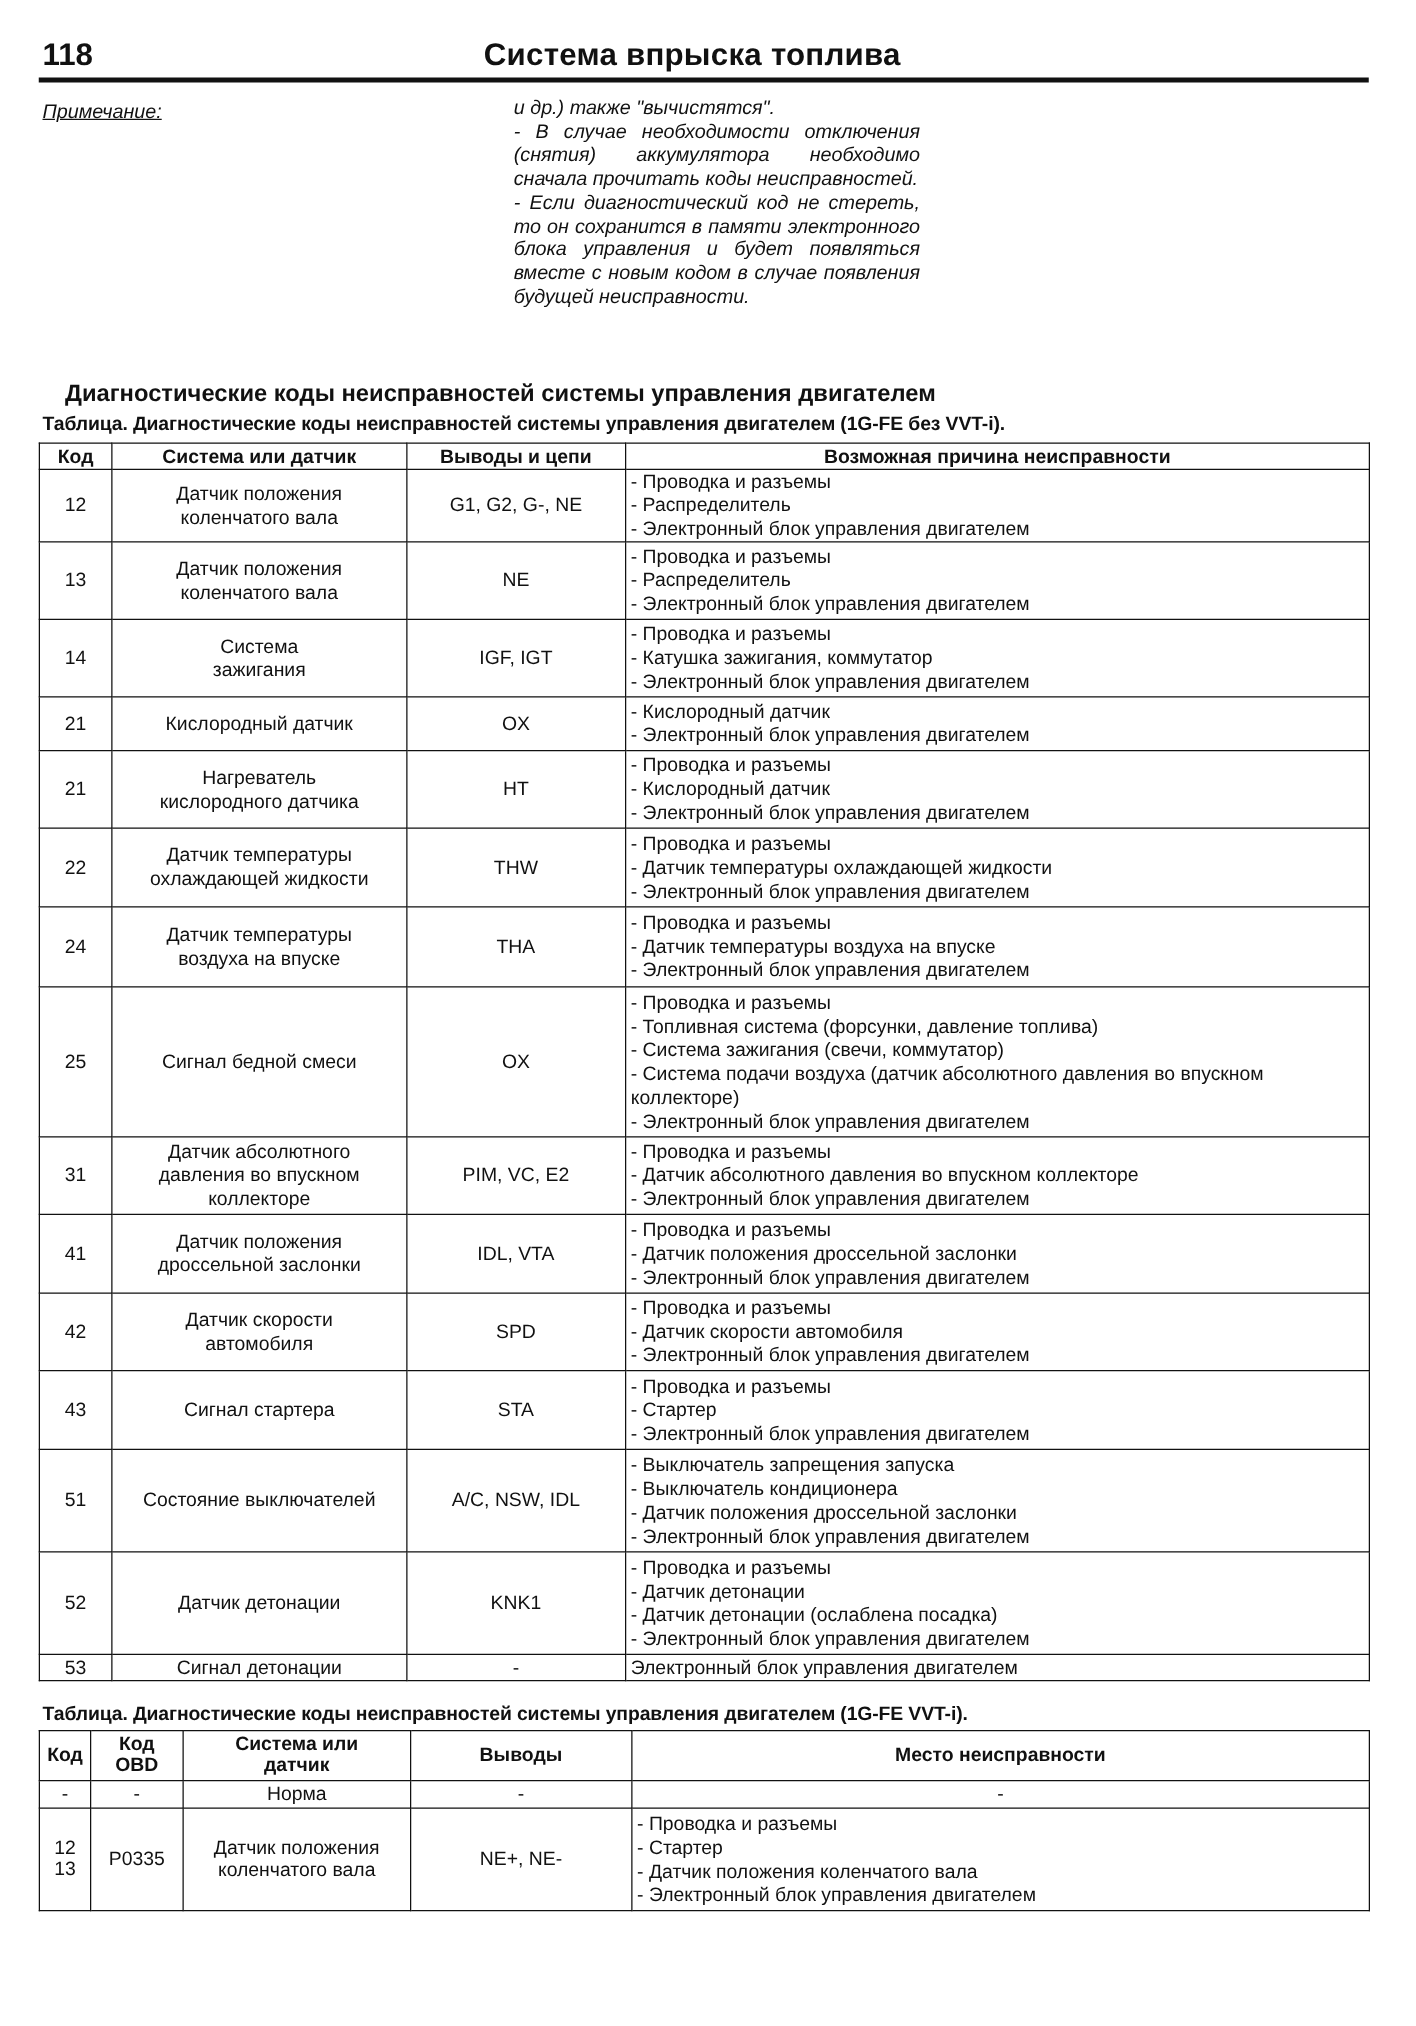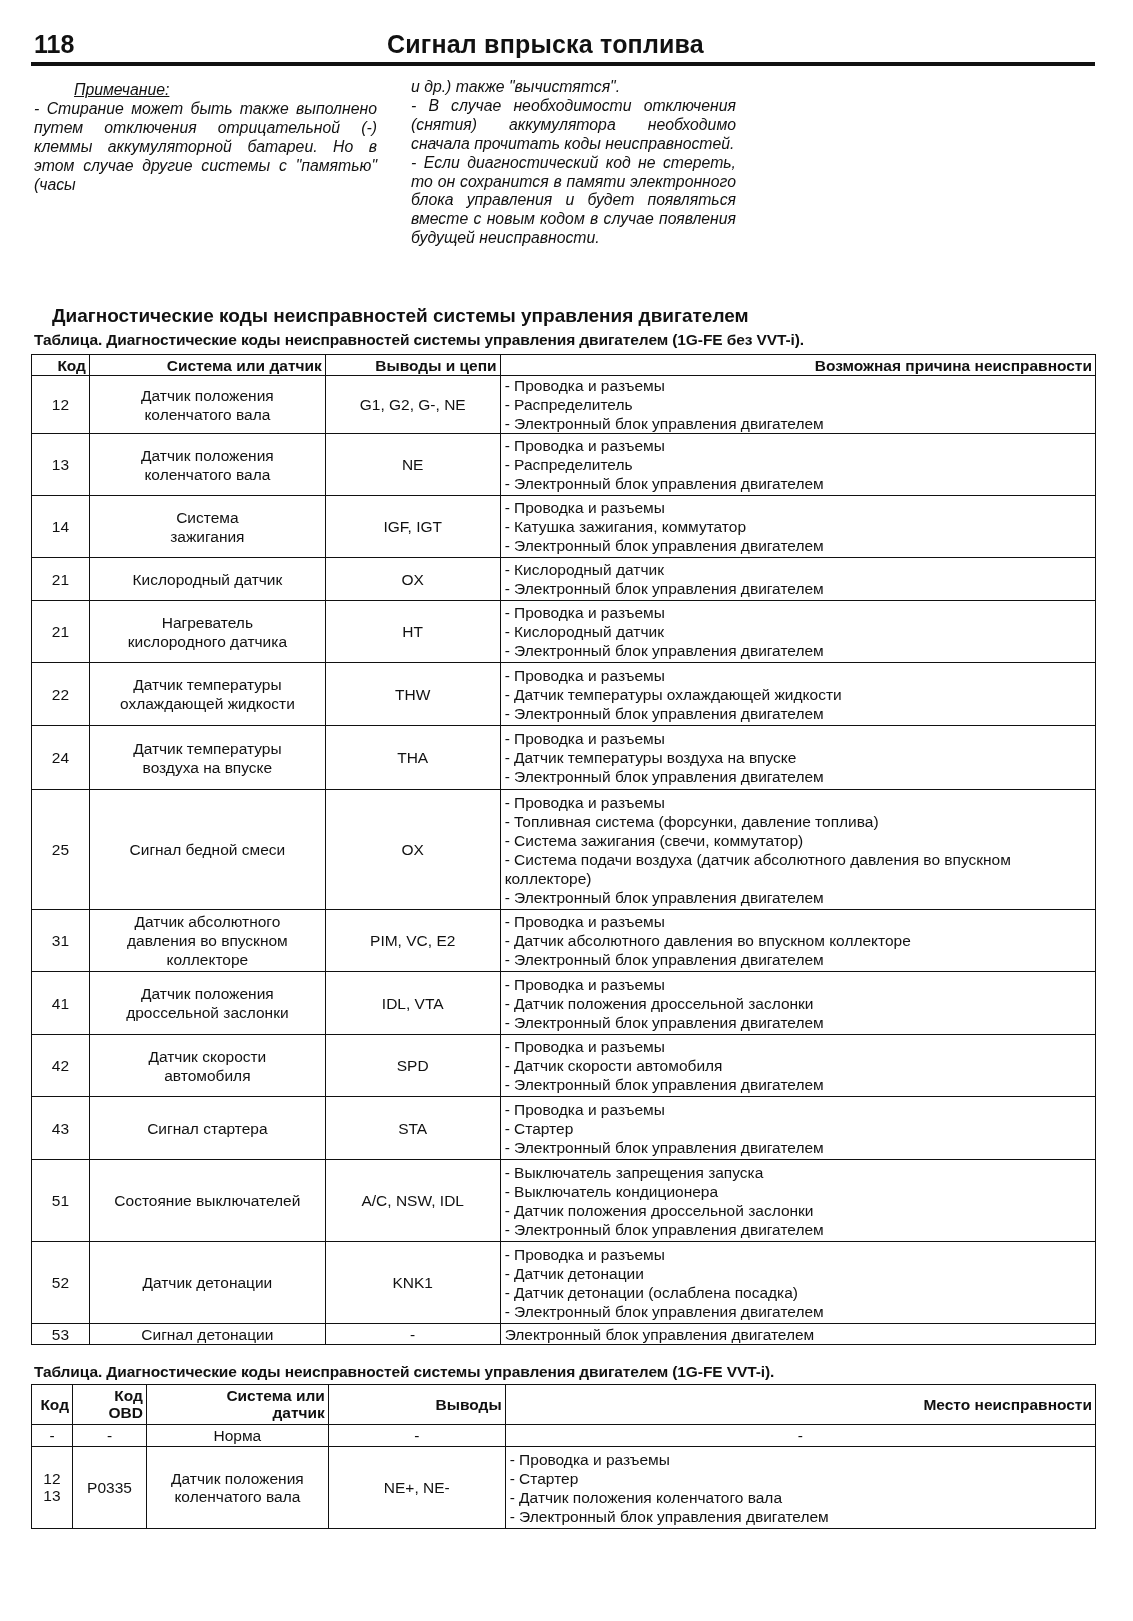--- a/index.html
+++ b/index.html
@@ -18,58 +18,57 @@
   .page-title {
     position: absolute; left: 356px; top: 2px; font-size: 25px; font-weight: bold;
     letter-spacing: 0.2px;
   }
   .col {
     position: absolute; top: 78px; font-size: 15.8px; line-height: 18.9px;
     text-align: justify;
   }
   .col p { margin: 0; }
   .col .ital { font-style: italic; }
-  .col .note-label { font-style: italic; text-decoration: underline; margin-top: 3px; margin-left: 40px; }
+  .col .note-label { font-style: italic; text-decoration: underline; margin-top: 3px; }
   .col1 { left: 34px; width: 343px; }
   .col2 { left: 411px; width: 325px; }
   .col3 { left: 756px; width: 339px; }
   .para { text-indent: 0; }
   .section-heading {
     position: absolute; left: 34px; top: 305px; font-size: 19px; font-weight: bold; margin-left: 18px;
   }
   .table-caption {
     position: absolute; left: 34px; font-size: 15.5px; font-weight: bold; letter-spacing: -0.1px;
   }
   .cap1 { top: 331px; }
   .cap2 { top: 1363px; }
   table.dtc {
     position: absolute; border-collapse: collapse; font-size: 15.5px; line-height: 19px;
   }
   table.dtc td, table.dtc th {
     border: 1.5px solid #111; padding: 0 3px; vertical-align: middle;
   }
-  table.dtc th { font-weight: bold; text-align: right; }
+  table.dtc th { font-weight: bold; text-align: center; }
   table.dtc td.c { text-align: center; }
   table.dtc td.l { text-align: left; padding-left: 4px; }
   .t1 { left: 31px; top: 354px; width: 1065px; }
   .t2 { left: 31px; top: 1384px; width: 1065px; }
   .causes { margin: 0; padding: 0; list-style: none; }
   .causes li { margin: 0; padding: 0; }
 </style>
 </head>
 <body>
 
 <div class="page-header">
   <span class="page-number">118</span>
-  <span class="page-title">Сигнал впрыска топлива</span>
+  <span class="page-title">Система впрыска топлива</span>
 </div>
 
 <div class="col col1">
   <p class="note-label">Примечание:</p>
-  <p class="ital">- Стирание может быть также выполнено путем отключения отрицательной (-) клеммы аккумуляторной батареи. Но в этом случае другие системы с "памятью" (часы</p>
 </div>
 
 <div class="col col2">
   <p class="ital">и др.) также "вычистятся".</p>
   <p class="ital">- В случае необходимости отключения (снятия) аккумулятора необходимо сначала прочитать коды неисправностей.</p>
   <p class="ital">- Если диагностический код не стереть, то он сохранится в памяти электронного блока управления и будет появляться вместе с новым кодом в случае появления будущей неисправности.</p>
 </div>
 
 <div class="col col3">
 </div>

